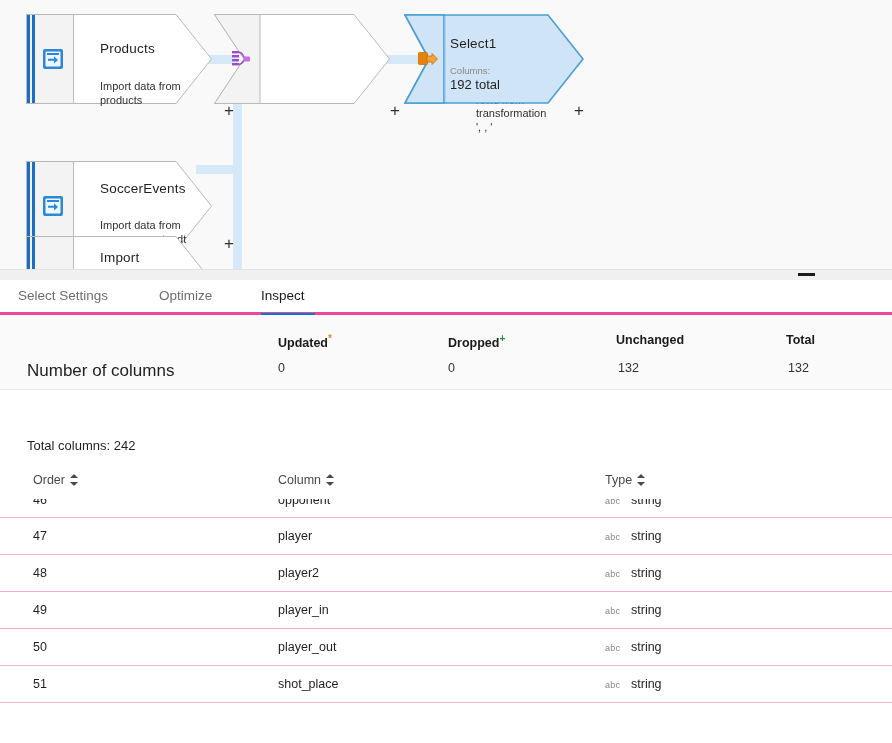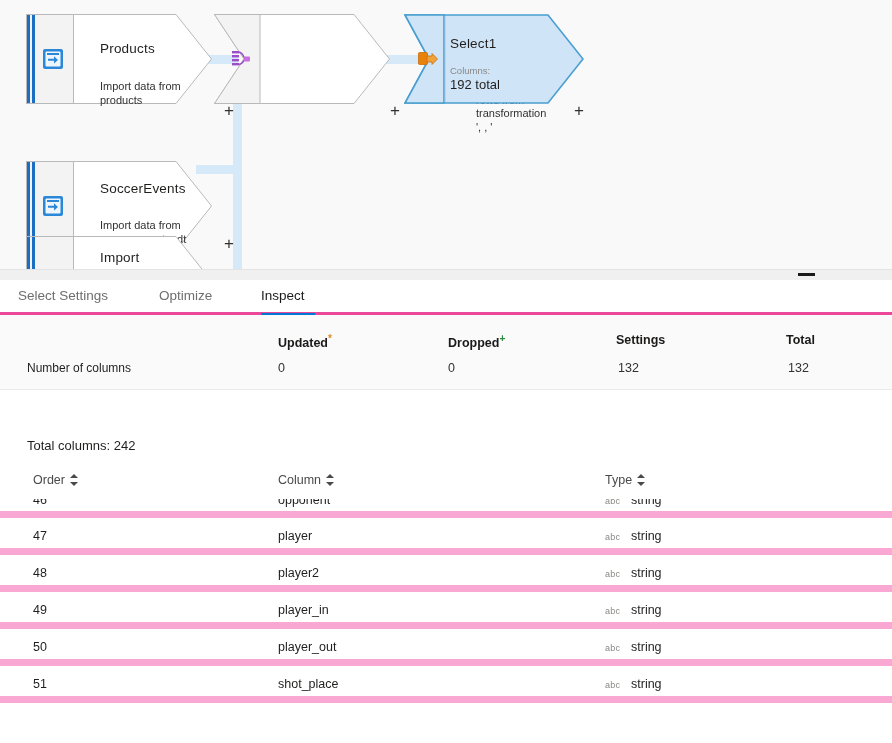--- a/index.html
+++ b/index.html
@@ -108,21 +108,21 @@
 
   
   .summary {
     position: absolute; left: 0; top: 45px;
     width: 892px; height: 75px;
     background: #fafafa;
     border-bottom: 1px solid #eaeaea;
   }
   .sum-label {
     position: absolute; top: 46px;
-    font-size: 12px; color: #201f1e;
+    font-size: 17px; color: #201f1e;
     white-space: nowrap;
   }
   .sum-head {
     position: absolute; top: 18px;
     font-size: 12.5px; font-weight: bold; color: #1b1a19;
     white-space: nowrap;
   }
   .sum-head sup { font-size: 10px; font-weight: bold; }
   .sup-star { color: #d98d20; }
   .sup-plus { color: #2a8a3e; }
@@ -183,21 +183,21 @@
 
   .grid-body {
     position: absolute; left: 0; top: 229px;
     width: 892px; height: 244px;
     overflow: hidden;
   }
   .grid-inner { position: absolute; left: 0; top: -18px; width: 892px; }
   .row {
     position: relative;
     height: 37px;
-    border-bottom: 7px solid #f9a8d4;
+    border-bottom: 1px solid #f9a8d4;
   }
   .row:first-child { border-top: 1px solid #e0e0e0; }
   .cell {
     position: absolute; top: 11px;
     font-size: 12.5px; color: #201f1e;
     white-space: nowrap;
   }
   .c-order { left: 33px; }
   .c-col   { left: 278px; }
   .c-typeicon {
@@ -324,21 +324,21 @@
       <div class="sum-head" style="left:278px;">
         <span>Updated</span><sup class="sup-star">*</sup>
       </div>
       <div class="sum-val" style="left:278px;">0</div>
 
       <div class="sum-head" style="left:448px;">
         <span>Dropped</span><sup class="sup-plus">+</sup>
       </div>
       <div class="sum-val" style="left:448px;">0</div>
 
-      <div class="sum-head" style="left:616px;">Settings</div>
+      <div class="sum-head" style="left:616px;">Unchanged</div>
       <div class="sum-val" style="left:618px;">132</div>
 
       <div class="sum-head" style="left:786px;">Total</div>
       <div class="sum-val" style="left:788px;">132</div>
     </div>
 
 
     <div class="total-cols">Total columns: 242</div>
 
     <div class="grid-head">

